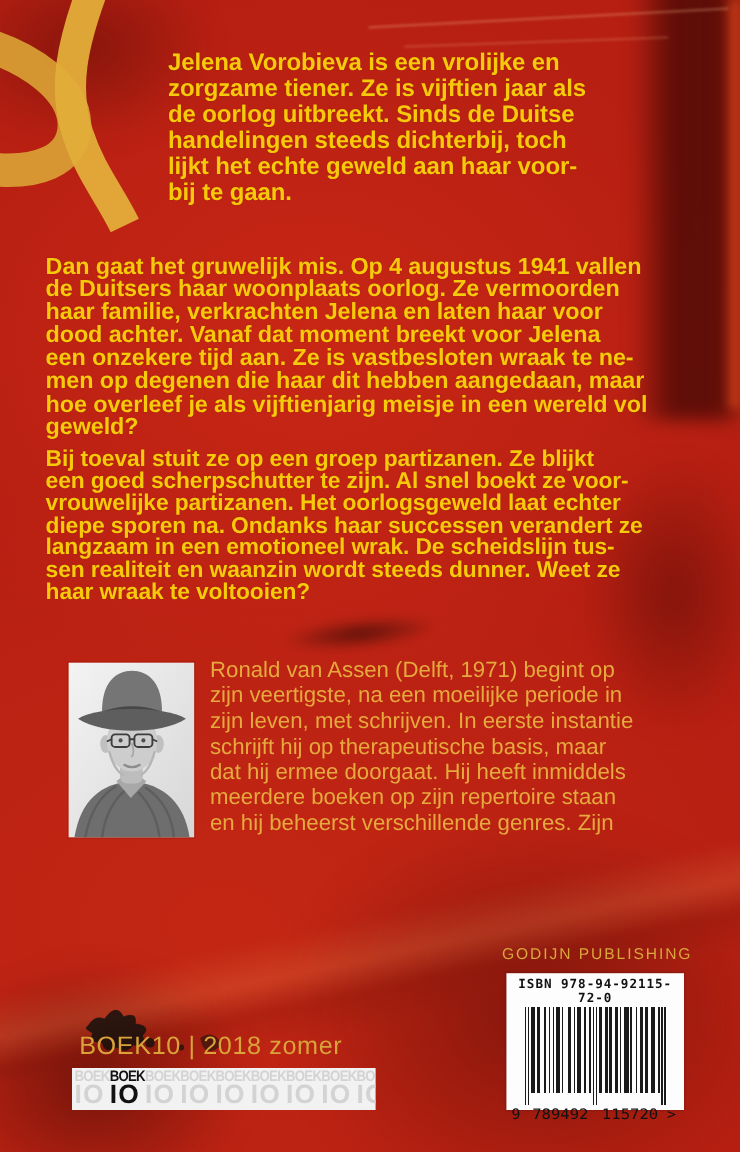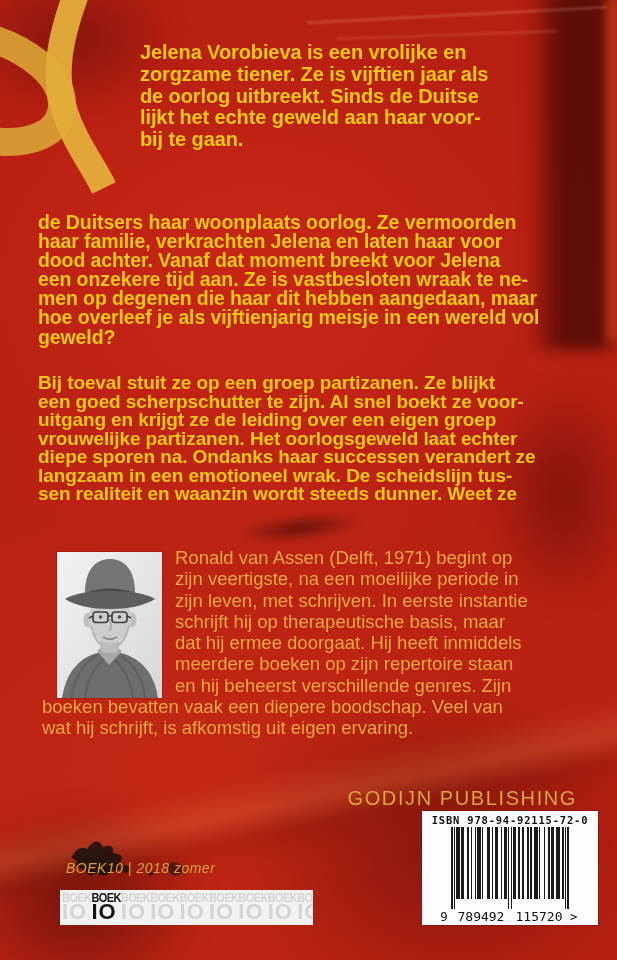--- a/index.html
+++ b/index.html
@@ -35,28 +35,28 @@
   .para1{left:140px;top:42px;font-size:20px;line-height:21.8px;}
   .para2{left:38px;top:213px;font-size:19.5px;line-height:19.1px;}
   .para3{left:38px;top:374px;font-size:19px;line-height:18.5px;}
 
   .bio{position:absolute;left:40px;top:547px;width:560px;color:#e6a93e;font-size:18.5px;line-height:21.3px;font-weight:400;}
   .bio .tline{white-space:nowrap;}
   .bio .indented .tline{margin-left:135px;}
   .bio .fullwidth .tline{margin-left:2px;}
   .author-photo{position:absolute;left:57px;top:552px;width:105px;height:146px;box-shadow:0 0 0 1px rgba(0,0,0,.12);}
 
-  .publisher{position:absolute;right:40px;top:787px;color:#d9a63c;font-size:20px;letter-spacing:1.6px;font-weight:400;}
-
-  .barcode-box{position:absolute;left:422px;top:811px;width:176px;height:114px;background:#fdfdfd;box-shadow:0 0 2px rgba(0,0,0,.3);}
+  .publisher{position:absolute;right:40px;top:787px;color:#d9a63c;font-size:13px;letter-spacing:1.6px;font-weight:400;}
+
+  .barcode-box{position:absolute;left:422px;top:811px;width:148px;height:114px;background:#fdfdfd;box-shadow:0 0 2px rgba(0,0,0,.3);}
   .isbn-label{margin-top:3px;text-align:center;color:#111;
     font-family:"DejaVu Sans Mono",monospace;font-size:10.5px;letter-spacing:.8px;font-weight:700;}
   .barcode-svg{display:block;margin:1px auto 0 auto;}
 
-  .edition{position:absolute;left:66px;top:860px;color:#d9a33a;font-size:14px;font-weight:400;letter-spacing:.5px;font-style:italic;}
+  .edition{position:absolute;left:66px;top:860px;color:#d9a33a;font-size:21px;font-weight:400;letter-spacing:.5px;}
 
   .logo-strip{position:absolute;left:60px;top:890px;width:253px;height:35px;background:#f2f2f2;
     display:flex;overflow:hidden;align-items:flex-start;padding-left:2px;box-sizing:border-box;}
   .logo-unit{flex:0 0 28.2px;display:flex;flex-direction:column;color:#d3d3d3;padding-top:2px;}
   .logo-unit .w1{font-size:11px;font-weight:700;letter-spacing:-.6px;line-height:11px;transform:scaleY(1.15);transform-origin:top left;}
   .logo-unit .w2{font-size:22px;font-weight:700;letter-spacing:1px;line-height:16px;margin-top:1px;}
   .logo-unit.highlight{color:#121212;}
 </style>
 </head>
 <body>
@@ -83,40 +83,42 @@
     <path d="M18 30 q6 -10 14 -6 q10 -14 16 -2 q12 -4 10 6 q14 2 6 10 q4 10 -8 8 q-6 8 -14 2 q-10 6 -12 -4 q-12 0 -8 -8 q-8 -4 -4 -6 z" fill="#15110d" opacity="0.85"></path>
     <circle cx="70" cy="44" r="4" fill="#15110d" opacity="0.8"></circle>
     <circle cx="96" cy="48" r="2.5" fill="#15110d" opacity="0.7"></circle>
     <path d="M112 40 q8 -6 14 0 q6 6 -2 10 q-10 4 -12 -10z" fill="#1a120c" opacity="0.6"></path>
   </svg>
 
   <div class="para para1">
       <div class="tline">Jelena Vorobieva is een vrolijke en</div>
       <div class="tline">zorgzame tiener. Ze is vijftien jaar als</div>
       <div class="tline">de oorlog uitbreekt. Sinds de Duitse</div>
+      <div class="tline">handelingen steeds dichterbij, toch</div>
       <div class="tline">lijkt het echte geweld aan haar voor-</div>
       <div class="tline">bij te gaan.</div>
     </div>
   <div class="para para2">
+      <div class="tline">Dan gaat het gruwelijk mis. Op 4 augustus 1941 vallen</div>
       <div class="tline">de Duitsers haar woonplaats oorlog. Ze vermoorden</div>
       <div class="tline">haar familie, verkrachten Jelena en laten haar voor</div>
       <div class="tline">dood achter. Vanaf dat moment breekt voor Jelena</div>
       <div class="tline">een onzekere tijd aan. Ze is vastbesloten wraak te ne-</div>
       <div class="tline">men op degenen die haar dit hebben aangedaan, maar</div>
       <div class="tline">hoe overleef je als vijftienjarig meisje in een wereld vol</div>
       <div class="tline">geweld?</div>
     </div>
   <div class="para para3">
       <div class="tline">Bij toeval stuit ze op een groep partizanen. Ze blijkt</div>
       <div class="tline">een goed scherpschutter te zijn. Al snel boekt ze voor-</div>
-      <div class="tline">uitgang en krijgt ze de leiding over een eigen groep</div>
       <div class="tline">vrouwelijke partizanen. Het oorlogsgeweld laat echter</div>
       <div class="tline">diepe sporen na. Ondanks haar successen verandert ze</div>
       <div class="tline">langzaam in een emotioneel wrak. De scheidslijn tus-</div>
       <div class="tline">sen realiteit en waanzin wordt steeds dunner. Weet ze</div>
+      <div class="tline">haar wraak te voltooien?</div>
     </div>
 
   <svg class="author-photo" viewBox="0 0 105 146">
     <defs>
       <linearGradient id="pg" x1="0" y1="0" x2="1" y2="1">
         <stop offset="0" stop-color="#f3f3f3"></stop>
           <stop offset="1" stop-color="#d7d7d7"></stop>
       </linearGradient>
     </defs>
     <rect width="105" height="146" fill="url(#pg)"></rect>
@@ -144,24 +146,20 @@
 
   <div class="bio">
     <div class="indented">
         <div class="tline">Ronald van Assen (Delft, 1971) begint op</div>
         <div class="tline">zijn veertigste, na een moeilijke periode in</div>
         <div class="tline">zijn leven, met schrijven. In eerste instantie</div>
         <div class="tline">schrijft hij op therapeutische basis, maar</div>
         <div class="tline">dat hij ermee doorgaat. Hij heeft inmiddels</div>
         <div class="tline">meerdere boeken op zijn repertoire staan</div>
         <div class="tline">en hij beheerst verschillende genres. Zijn</div>
-      </div>
-    <div class="fullwidth">
-        <div class="tline">boeken bevatten vaak een diepere boodschap. Veel van</div>
-        <div class="tline">wat hij schrijft, is afkomstig uit eigen ervaring.</div>
       </div>
   </div>
 
   <div class="publisher">GODIJN PUBLISHING</div>
 
   <div class="barcode-box">
     <div class="isbn-label">ISBN 978-94-92115-72-0</div>
     <svg class="barcode-svg" id="barcode" width="142" height="96" viewBox="0 0 115 80" preserveAspectRatio="none" shape-rendering="crispEdges">
         <rect x="10" y="0" width="1" height="68" fill="#1a1a1a"></rect>
         <rect x="12" y="0" width="1" height="68" fill="#1a1a1a"></rect>

